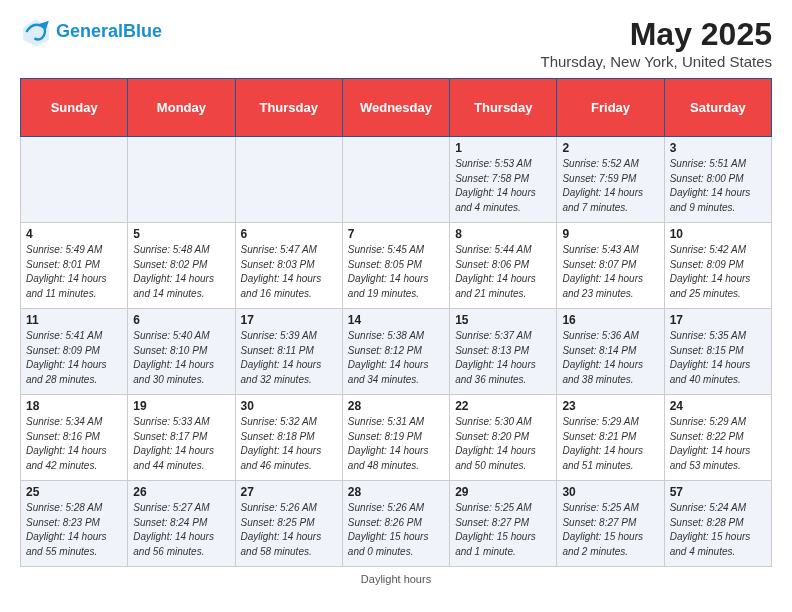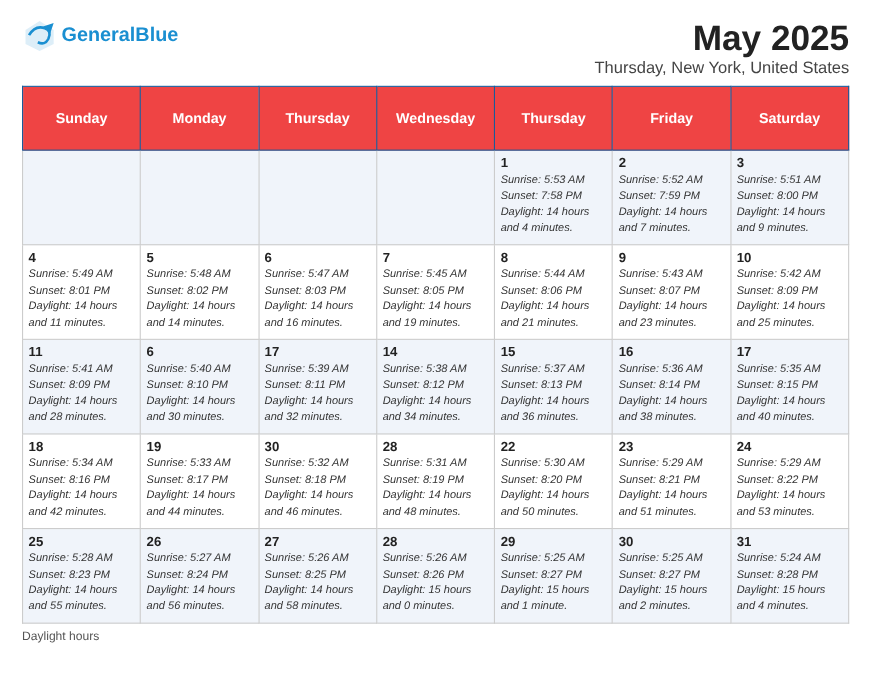--- a/index.html
+++ b/index.html
@@ -87,21 +87,21 @@
     .day-info {
       font-size: 10px;
       line-height: 1.45;
       color: #333;
       font-style: italic;
     }
     .footer-note {
       font-size: 11px;
       color: #555;
       margin-top: 6px;
-      text-align: left;
+      text-align: center;
     }
   </style>
 </head>
 <body>
 
 <div class="page">
   <div class="header">
     <div class="logo">
       <svg class="logo-icon" viewBox="0 0 40 40">
         <polygon points="20,4 36,14 36,30 20,38 4,30 4,14" fill="#1a8fd1" opacity="0.15"></polygon>
@@ -348,21 +348,21 @@
 and 1 minute.</div>
           </td>
           <td>
             <span class="day-num">30</span>
             <div class="day-info">Sunrise: 5:25 AM
 Sunset: 8:27 PM
 Daylight: 15 hours
 and 2 minutes.</div>
           </td>
           <td>
-            <span class="day-num">31</span>
+            <span class="day-num">57</span>
             <div class="day-info">Sunrise: 5:24 AM
 Sunset: 8:28 PM
 Daylight: 15 hours
 and 4 minutes.</div>
           </td>
         </tr>
       </tbody>
   </table>
 
   <div class="footer-note">Daylight hours</div>

